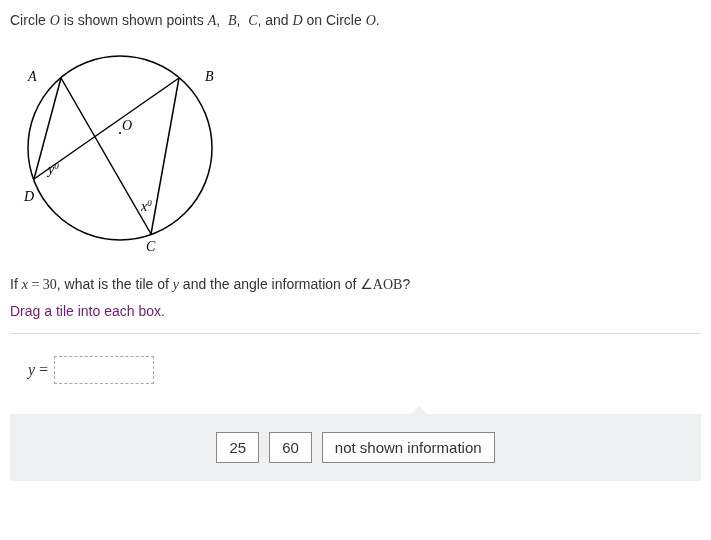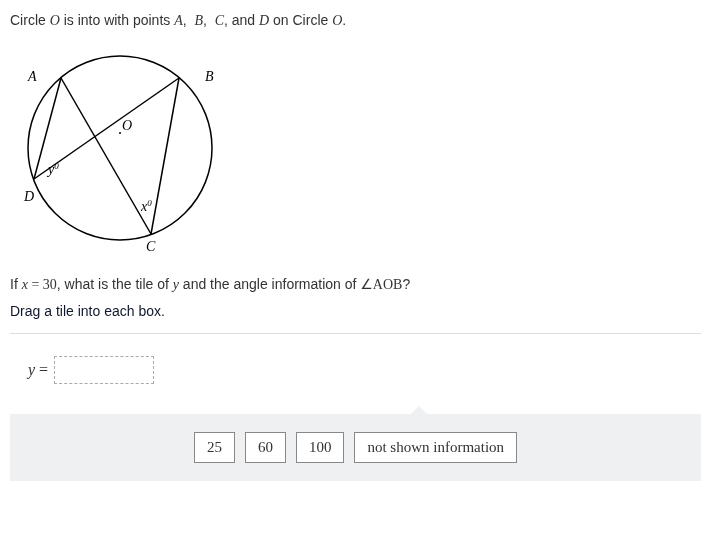--- a/index.html
+++ b/index.html
@@ -9,21 +9,21 @@
     font-family: Arial, Helvetica, sans-serif;
     font-size: 14px;
     color: #333;
     width: 711px;
     background: #fff;
   }
   .math { font-family: 'Times New Roman', serif; font-style: italic; }
   .prompt { margin-bottom: 12px; line-height: 1.5; }
   .diagram { margin: 8px 0 20px 0; }
   .question { margin: 14px 0 10px 0; }
-  .instruction { margin: 8px 0 14px 0; color: #0f172a; }
+  .instruction { margin: 8px 0 14px 0; color: #701a75; }
   .answer-area {
     border-top: 1px solid #ddd;
     padding: 22px 18px 22px 18px;
   }
   .answer-row { display:flex; align-items:center; margin-bottom: 30px; }
   .answer-row:last-child { margin-bottom: 8px; }
   .ans-label { font-family: 'Times New Roman', serif; font-style: italic; font-size: 16px; }
   .dropzone {
     display:inline-block;
     width: 100px; height: 28px;
@@ -33,21 +33,20 @@
   }
   .dropzone.wide { width: 120px; }
   .unit { font-family: Arial, sans-serif; font-style: normal; font-size: 14px; }
   .tile-tray {
     background: #eef0f2;
     padding: 18px;
     display:flex;
     justify-content:center;
     gap: 10px;
     position: relative;
-    font-family: Liberation Serif, serif;
   }
   .tile-tray::before {
     content:"";
     position:absolute;
     top:-8px; left:58%;
     width:0;height:0;
     border-left:8px solid transparent;
     border-right:8px solid transparent;
     border-bottom:8px solid #eef0f2;
   }
@@ -61,21 +60,21 @@
     min-width: 38px;
     text-align:center;
   }
   svg text { font-family: 'Times New Roman', serif; font-style: italic; font-size: 14px; fill:#000; }
   svg .sup { font-size: 9px; }
 </style>
 </head>
 <body>
 
 <div class="prompt">
-  <span>Circle </span><span class="math">O</span><span> is into with points </span><span class="math">A</span><span>, </span>&nbsp;<span class="math">B</span><span>, </span>&nbsp;<span class="math">C</span><span>, and </span><span class="math">D</span><span> on Circle </span><span class="math">O</span><span>.</span>
+  <span>Circle </span><span class="math">O</span><span> is shown shown points </span><span class="math">A</span><span>, </span>&nbsp;<span class="math">B</span><span>, </span>&nbsp;<span class="math">C</span><span>, and </span><span class="math">D</span><span> on Circle </span><span class="math">O</span><span>.</span>
 </div>
 
 <div class="diagram">
   <svg width="220" height="210" viewBox="0 0 220 210">
     <circle cx="110" cy="105" r="92" fill="none" stroke="#000" stroke-width="1.5"></circle>
 
     <line x1="51" y1="35" x2="141" y2="191" stroke="#000" stroke-width="1.5"></line>
     <line x1="169" y1="35" x2="24" y2="136" stroke="#000" stroke-width="1.5"></line>
     <line x1="51" y1="35" x2="24" y2="136" stroke="#000" stroke-width="1.5"></line>
     <line x1="169" y1="35" x2="141" y2="191" stroke="#000" stroke-width="1.5"></line>
@@ -102,15 +101,14 @@
 <div class="answer-area">
   <div class="answer-row">
     <span class="ans-label"><span>y</span><span style="font-style:normal"> =</span></span>
     <span class="dropzone"></span>
   </div>
 </div>
 
 <div class="tile-tray">
   <div class="tile">25</div>
   <div class="tile">60</div>
-  <div class="tile">100</div>
   <div class="tile">not shown information</div>
 </div>
 
 </body></html>

